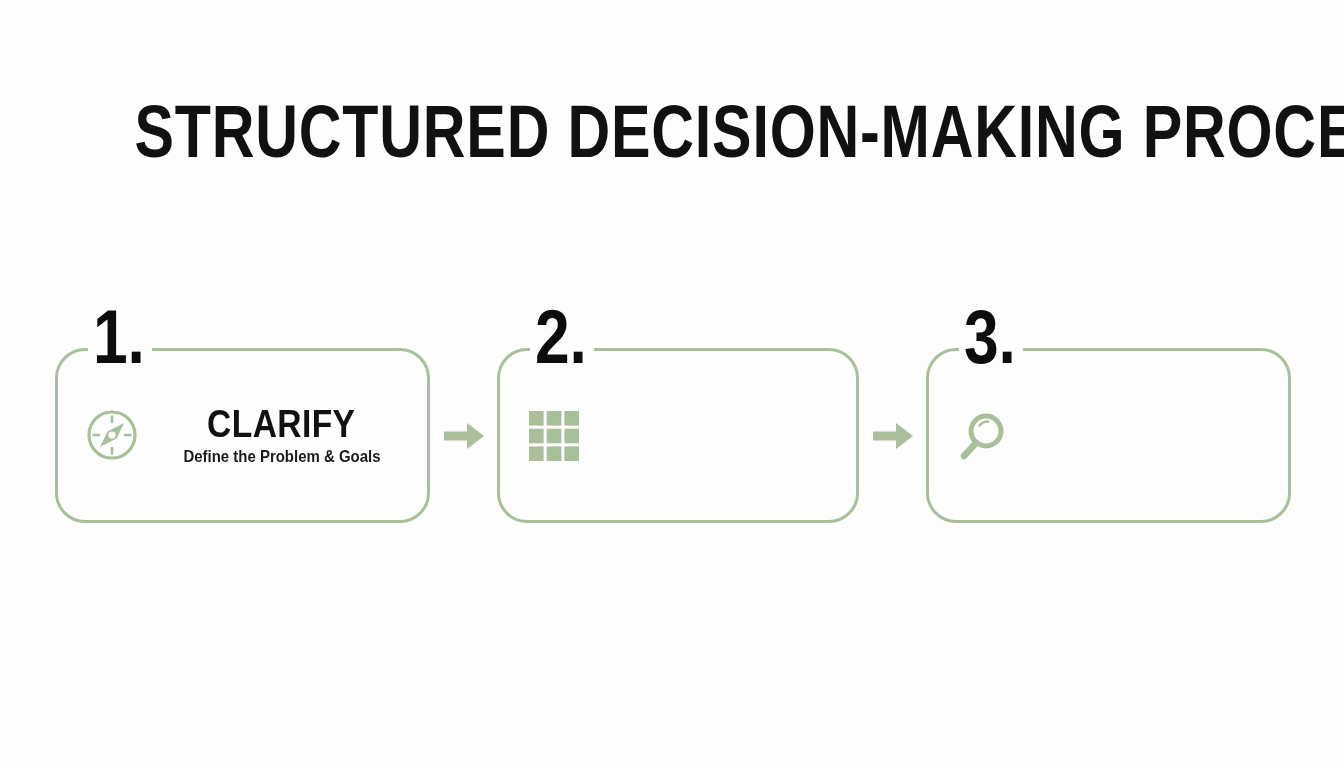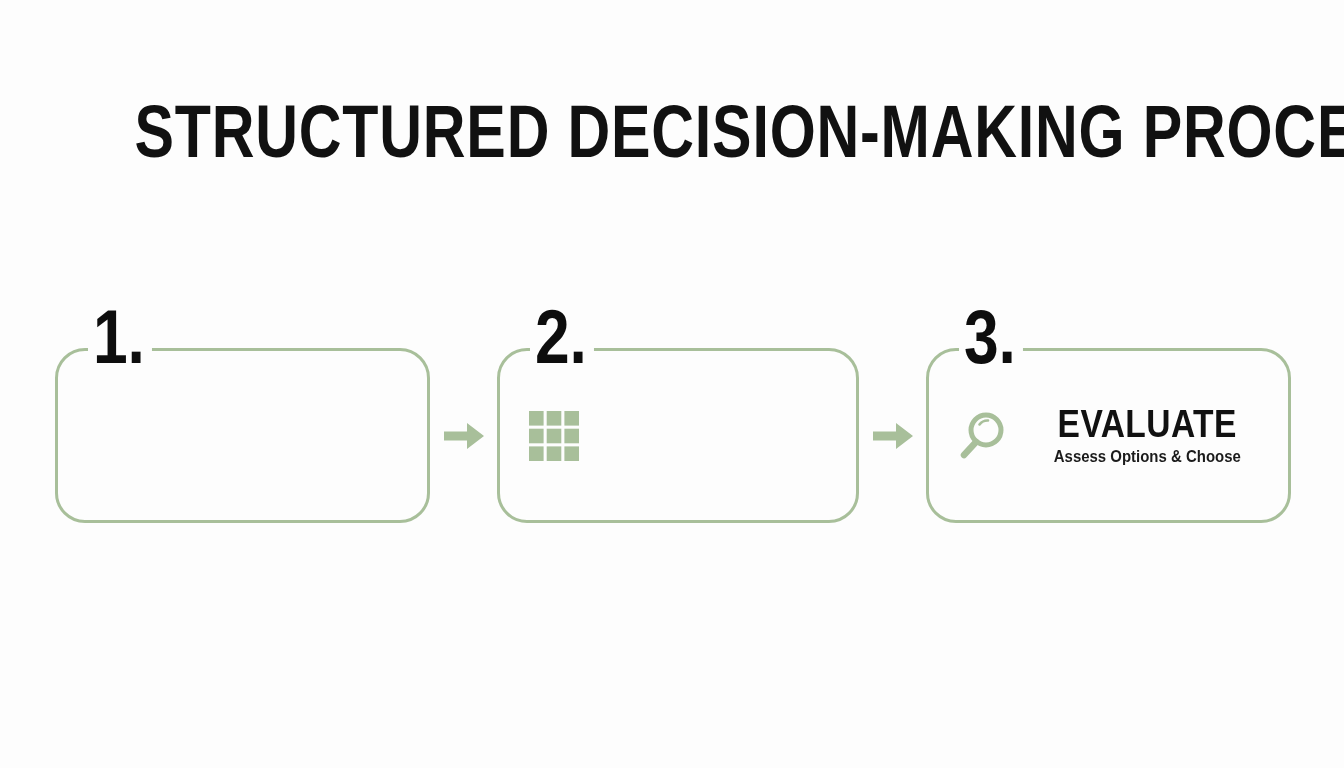--- a/index.html
+++ b/index.html
@@ -129,20 +129,37 @@
 </style>
 </head>
 <body>
 
 <h1 id="slide-title">STRUCTURED DECISION-MAKING PROCESS</h1>
 
 <div id="flow-row">
 
   <div class="step-card card-1">
     <span class="step-number">1.</span>
+    <div class="card-inner">
+      <span class="step-icon">
+        <svg width="56" height="56" viewBox="0 0 56 56">
+          <circle cx="28" cy="28" r="23" fill="none" stroke="#a8bf9a" stroke-width="3.2"></circle>
+          <line x1="28" y1="9.5" x2="28" y2="15" stroke="#a8bf9a" stroke-width="2.6" stroke-linecap="round"></line>
+          <line x1="28" y1="41" x2="28" y2="46.5" stroke="#a8bf9a" stroke-width="2.6" stroke-linecap="round"></line>
+          <line x1="9.5" y1="28" x2="15" y2="28" stroke="#a8bf9a" stroke-width="2.6" stroke-linecap="round"></line>
+          <line x1="41" y1="28" x2="46.5" y2="28" stroke="#a8bf9a" stroke-width="2.6" stroke-linecap="round"></line>
+          <path d="M40 16 L32.5 31.5 L16 40 L23.5 24.5 Z" fill="#a8bf9a"></path>
+          <circle cx="28" cy="28" r="3.6" fill="#fdfdfd"></circle>
+        </svg>
+      </span>
+      <span class="card-text">
+        <span class="step-title">CLARIFY</span>
+        <span class="step-sub">Define the Problem &amp; Goals</span>
+      </span>
+    </div>
   </div>
 
   <div class="flow-arrow">
     <svg width="40" height="26" viewBox="0 0 40 26">
       <path d="M0 8.5 H23 V0 L40 13 L23 26 V17.5 H0 Z" fill="#a8bf9a"></path>
     </svg>
   </div>
 
   <div class="step-card card-2">
     <span class="step-number">2.</span>
@@ -172,20 +189,16 @@
   <div class="step-card card-3">
     <span class="step-number">3.</span>
     <div class="card-inner">
       <span class="step-icon">
         <svg width="56" height="56" viewBox="0 0 56 56">
           <line x1="21" y1="35" x2="9" y2="48" stroke="#a8bf9a" stroke-width="6.5" stroke-linecap="round"></line>
           <circle cx="31" cy="23" r="15" fill="none" stroke="#a8bf9a" stroke-width="5"></circle>
           <path d="M24.5 17.5 A10 10 0 0 1 33 13.5" fill="none" stroke="#a8bf9a" stroke-width="2.6" stroke-linecap="round"></path>
         </svg>
       </span>
-      <span class="card-text">
-        <span class="step-title">EVALUATE</span>
-        <span class="step-sub">Assess Options &amp; Choose</span>
-      </span>
     </div>
   </div>
 
 </div>
 
 </body></html>

